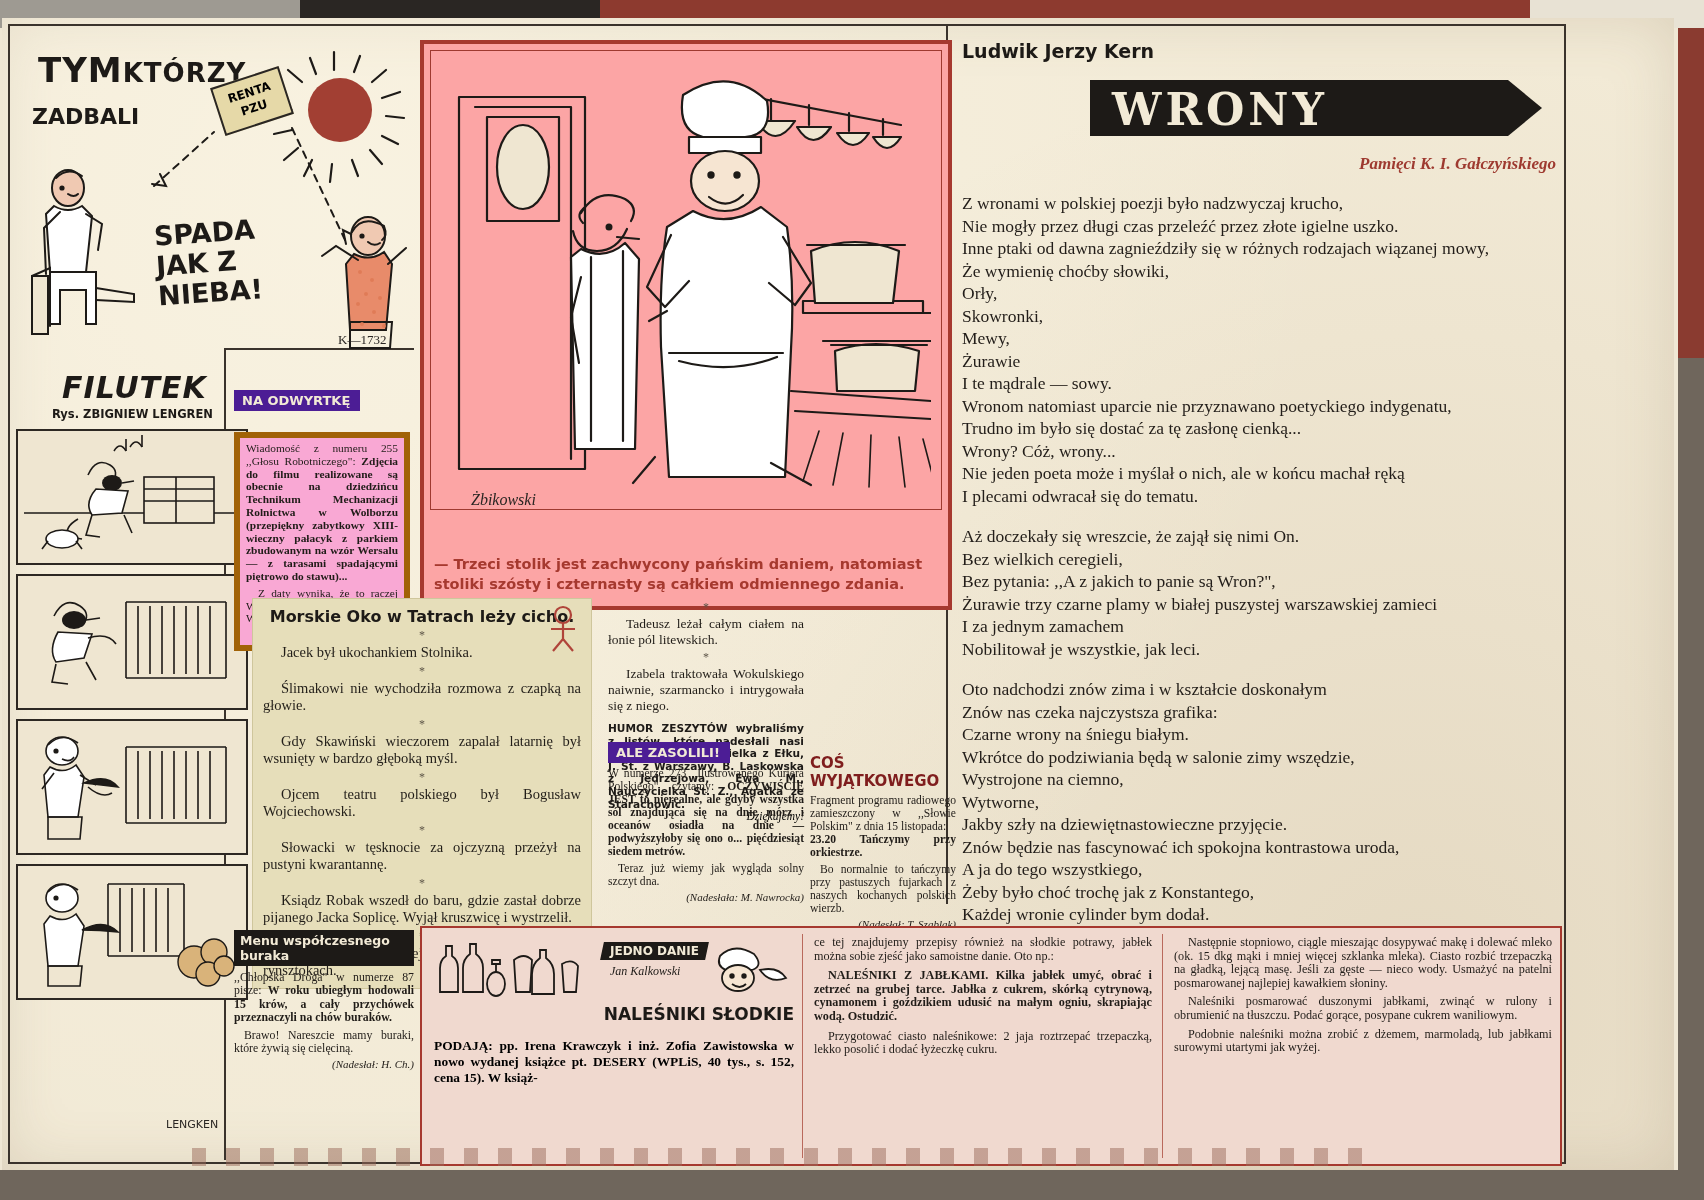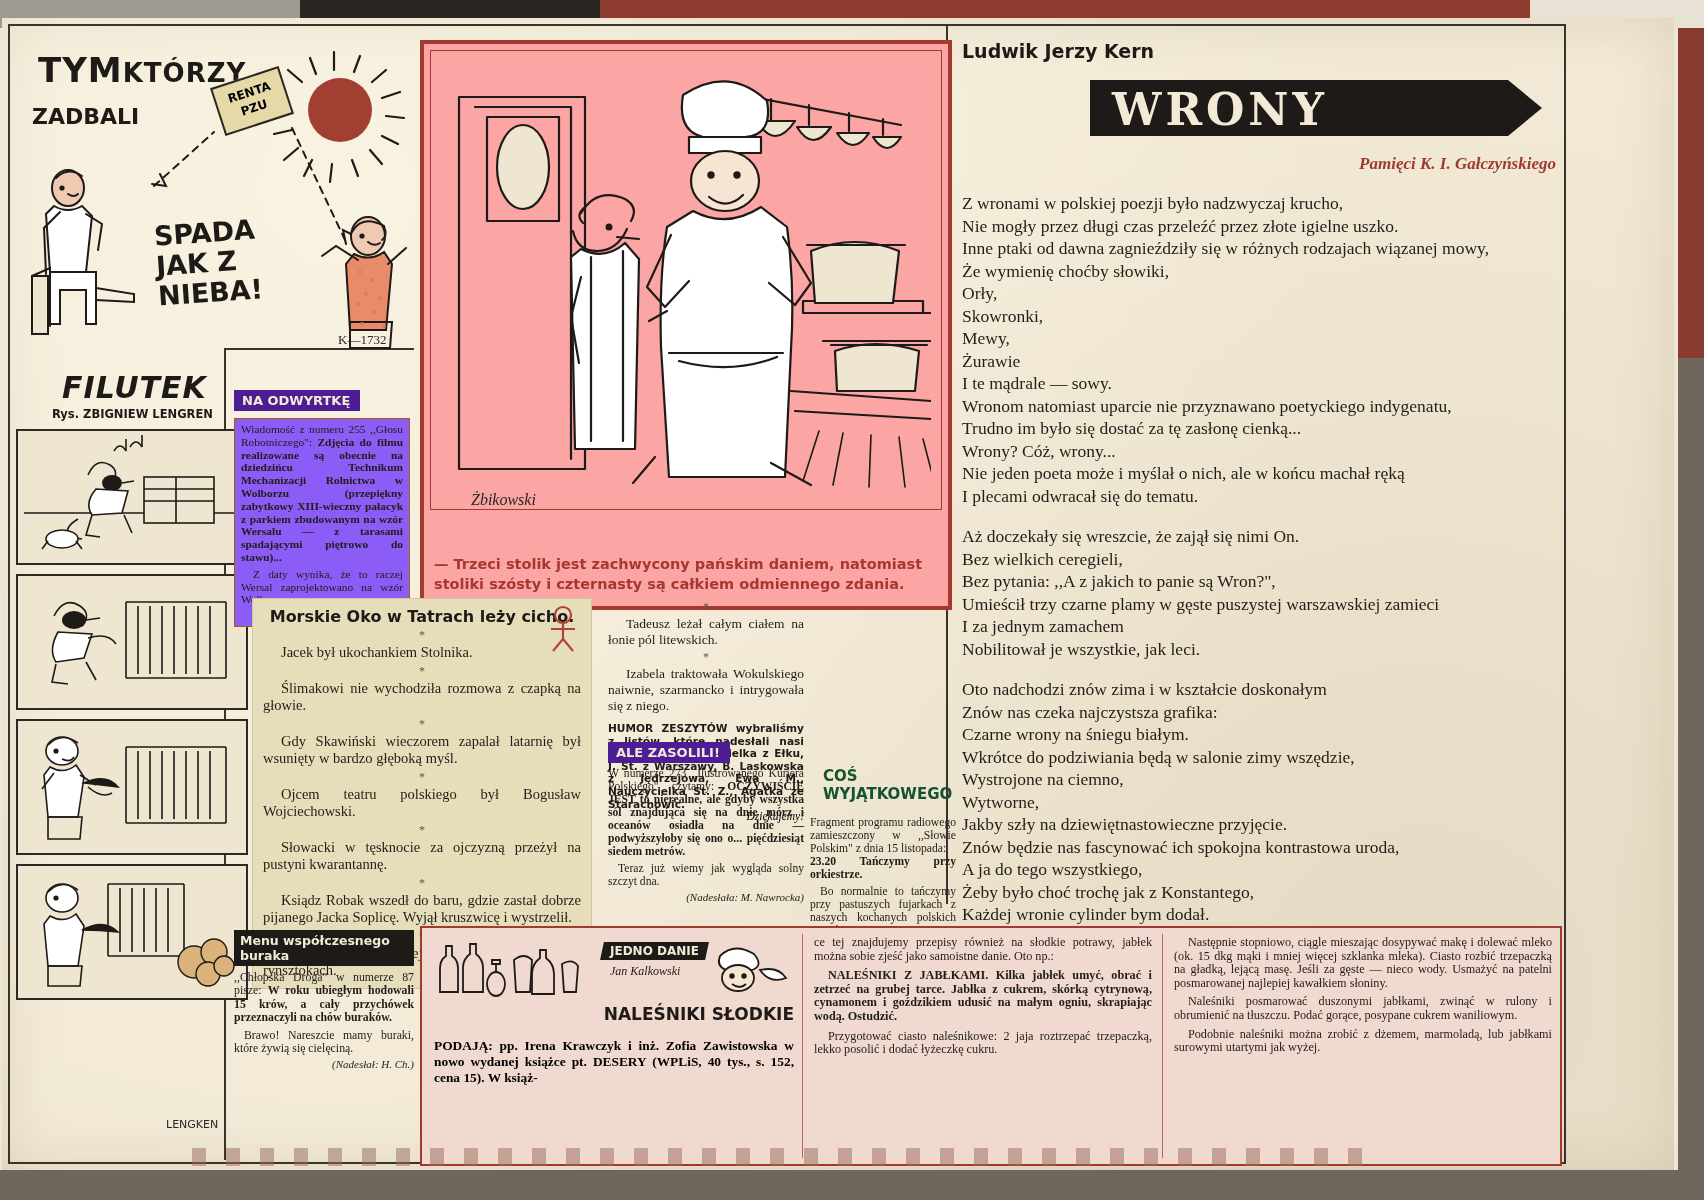--- a/index.html
+++ b/index.html
@@ -51,37 +51,37 @@
   .wrony-wrap{margin-top:18px;height:60px;position:relative;}
   .wrony-bar{position:absolute;left:128px;top:0;width:418px;height:56px;background:#1d1a17;}
   .wrony-bar:after{content:"";position:absolute;right:-34px;top:0;border-top:28px solid transparent;border-bottom:28px solid transparent;border-left:34px solid #1d1a17;}
   .wrony-txt{position:absolute;left:150px;top:4px;font-family:"DejaVu Serif",serif;font-weight:bold;font-size:44px;letter-spacing:4px;color:#f2ead6;}
   .dedic{margin-top:14px;text-align:right;font-family:"Liberation Serif",serif;font-style:italic;font-weight:bold;font-size:17px;color:#9e3a30;padding-right:6px;}
   .stanza{margin-top:18px;font-family:"Liberation Serif",serif;font-size:17.5px;line-height:22.5px;color:#221d19;}
   .stanza div{white-space:nowrap;}
   
   .boxtitle{display:inline-block;background:#4c1d95;color:#f2ead6;font-family:"DejaVu Sans",sans-serif;font-weight:bold;font-size:13px;padding:3px 10px 3px 8px;}
   .odwyrtke{position:absolute;left:232px;top:372px;width:176px;}
-  .odwyrtke .body{background:#8b5cf6;border:1px solid #a16207;padding:4px 6px;margin-top:7px;font-size:11.4px;line-height:12.8px;font-family:"Liberation Serif",serif;text-align:justify;color:#201c18;}
+  .odwyrtke .body{background:#f9a8d4;border:6px solid #a16207;padding:4px 6px;margin-top:21px;font-size:11.4px;line-height:12.8px;font-family:"Liberation Serif",serif;text-align:justify;color:#201c18;}
   .odwyrtke .body b{font-weight:bold;}
   .nadeslala{text-align:right;font-style:italic;font-size:11px;margin-top:3px;}
   
   #morskie{position:absolute;left:250px;top:580px;width:340px;background:#e6deba;border:1px solid #cfc69c;padding:8px 10px;box-sizing:border-box;}
   #morskie h3{margin:0 0 4px 0;font-family:"DejaVu Sans",sans-serif;font-size:16px;font-weight:bold;text-align:center;color:#1d1a17;}
   .ast{text-align:center;font-size:12px;color:#5d5548;line-height:10px;margin:4px 0;}
   .joke{font-family:"Liberation Serif",serif;font-size:14.5px;line-height:17.5px;text-align:justify;text-indent:18px;color:#211d18;}
   
   #midcol{position:absolute;left:606px;top:580px;width:196px;}
   #midcol .joke{font-size:13.5px;line-height:16px;}
   .humorbox{margin-top:8px;font-family:"DejaVu Sans",sans-serif;font-size:10.6px;line-height:12.6px;text-align:justify;color:#1d1a17;font-weight:bold;}
   .dziekujemy{text-align:right;font-style:italic;font-size:11.5px;font-family:"Liberation Serif",serif;font-weight:normal;}
   #zasolili{position:absolute;left:606px;top:724px;width:196px;}
   #zasolili .body{font-family:"Liberation Serif",serif;font-size:11.6px;line-height:13px;text-align:justify;margin-top:4px;color:#201c18;}
   #cos{position:absolute;left:808px;top:736px;width:146px;}
-  #cos h3{margin:13px;font-family:"DejaVu Sans",sans-serif;font-size:15px;font-weight:bold;color:#14532d;}
+  #cos h3{margin:0;font-family:"DejaVu Sans",sans-serif;font-size:15px;font-weight:bold;color:#7f1d1d;}
   #cos .body{font-family:"Liberation Serif",serif;font-size:11.6px;line-height:13px;text-align:justify;margin-top:4px;color:#201c18;}
   
   #burak{position:absolute;left:232px;top:912px;width:180px;}
   #burak .hdr{background:#1d1a17;color:#f2ead6;font-family:"DejaVu Sans",sans-serif;font-weight:bold;font-size:12.5px;padding:3px 6px;}
   #burak .body{font-family:"Liberation Serif",serif;font-size:11.8px;line-height:13.4px;text-align:justify;margin-top:5px;color:#201c18;}
   
   #recipe{position:absolute;left:418px;top:908px;width:1142px;height:240px;border:2px solid #a6392f;background:#f0d9cf;box-sizing:border-box;}
   .rec-col{position:absolute;top:8px;font-family:"Liberation Serif",serif;font-size:12.2px;line-height:13.6px;text-align:justify;color:#201c18;}
   .rec-divider{position:absolute;top:6px;bottom:6px;width:1px;background:#b9695c;}
   .nalesniki-title{font-family:"DejaVu Sans",sans-serif;font-weight:bold;font-size:17px;color:#1d1a17;text-align:right;}
@@ -363,21 +363,21 @@
         <div>Trudno im było się dostać za tę zasłonę cienką...</div>
         <div>Wrony? Cóż, wrony...</div>
         <div>Nie jeden poeta może i myślał o nich, ale w końcu machał ręką</div>
         <div>I plecami odwracał się do tematu.</div>
       </div>
 
       <div class="stanza">
         <div>Aż doczekały się wreszcie, że zajął się nimi On.</div>
         <div>Bez wielkich ceregieli,</div>
         <div>Bez pytania: ,,A z jakich to panie są Wron?",</div>
-        <div>Umieścił trzy czarne plamy w gęste puszystej warszawskiej zamieci</div>
+        <div>Żurawie trzy czarne plamy w białej puszystej warszawskiej zamieci</div>
         <div>I za jednym zamachem</div>
         <div>Nobilitował je wszystkie, jak leci.</div>
       </div>
 
       <div class="stanza">
         <div>Oto nadchodzi znów zima i w kształcie doskonałym</div>
         <div>Znów nas czeka najczystsza grafika:</div>
         <div>Czarne wrony na śniegu białym.</div>
         <div>Wkrótce do podziwiania będą w salonie zimy wszędzie,</div>
         <div>Wystrojone na ciemno,</div>

